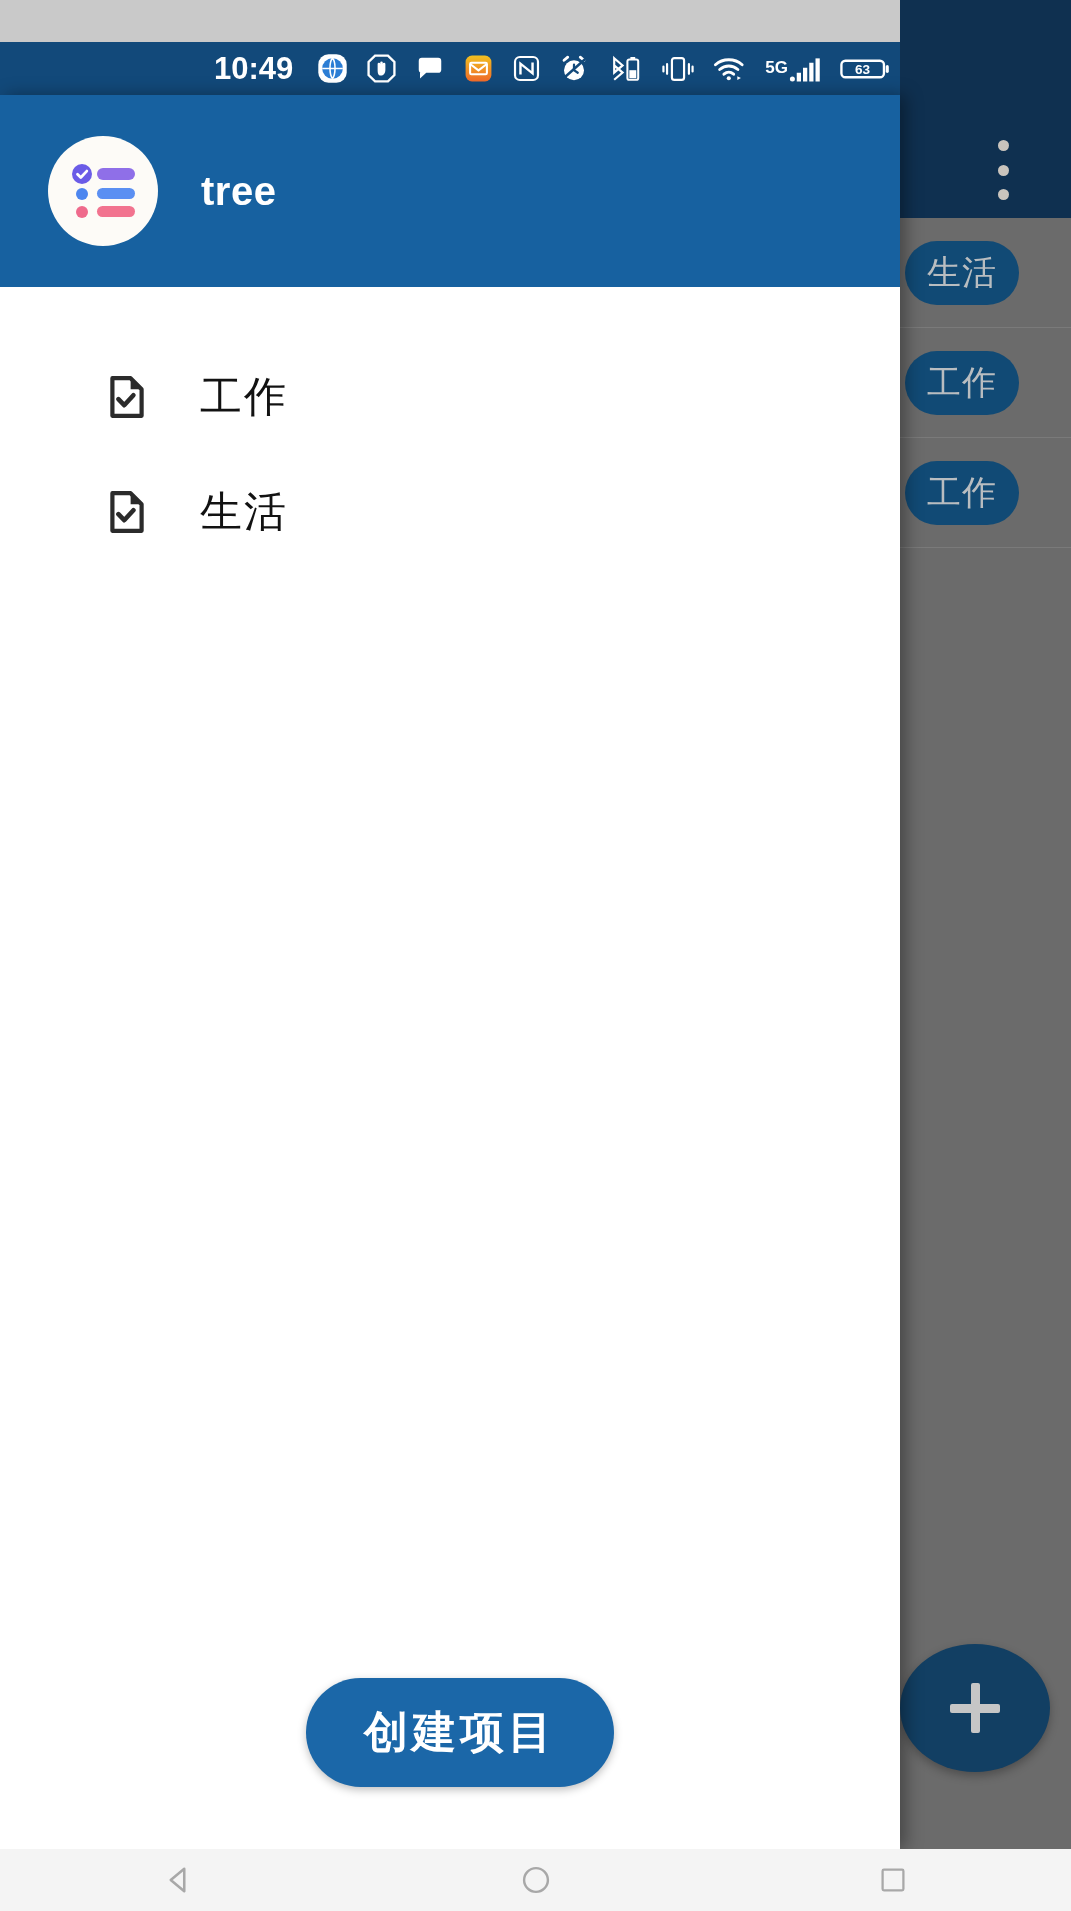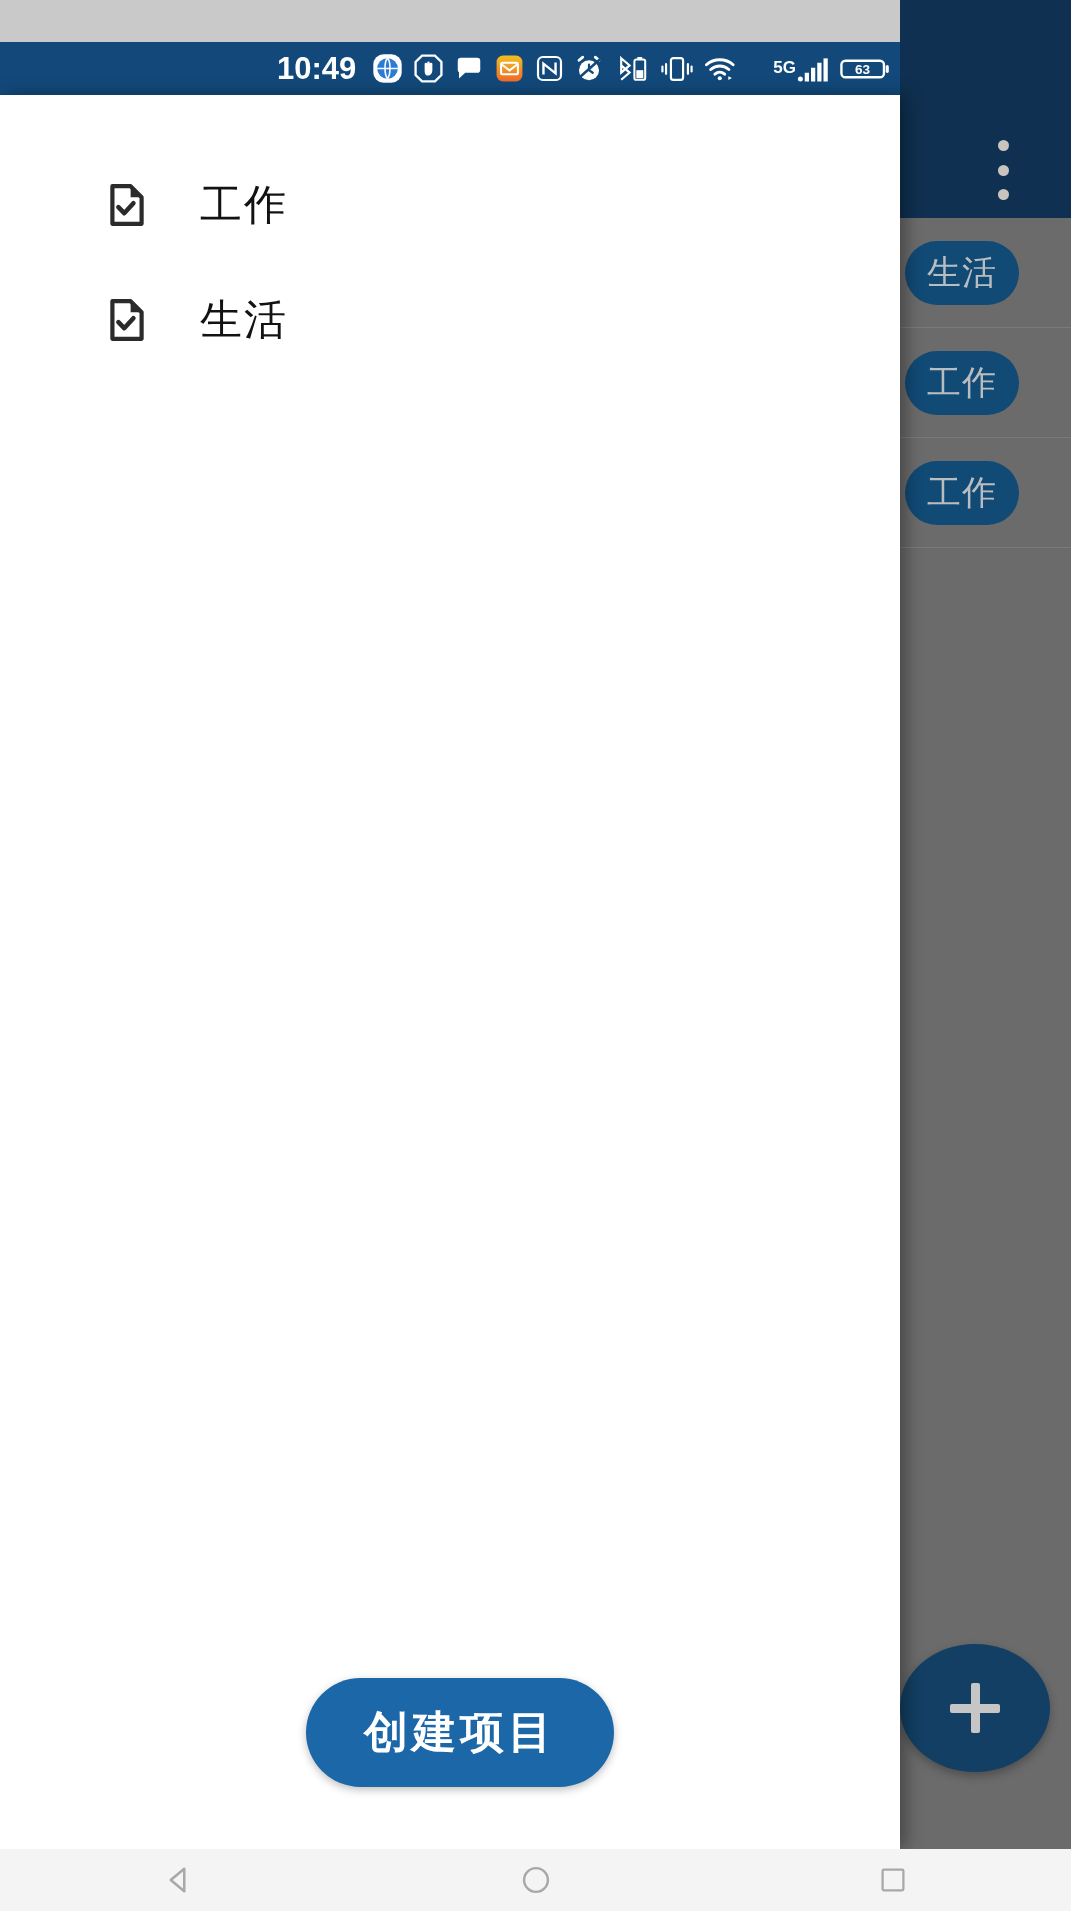--- a/index.html
+++ b/index.html
@@ -80,21 +80,21 @@
     position:absolute; left:0; top:0; width:900px; height:42px;
     background:#c9c9c9;
   }
 
   
   #statusbar {
     position:absolute; left:0; top:42px; width:900px; height:53px;
     background:#12497a;
     display:flex; align-items:center; justify-content:flex-end;
     padding-right:8px;
-    gap:10px;
+    gap:18px;
   }
   #statusbar .clock {
     color:#ffffff; font-size:31px; font-weight:bold; letter-spacing:0px;
     margin-right:6px;
   }
   .sicon { display:flex; align-items:center; justify-content:center; }
 
   
   #drawer {
     position:absolute; left:0; top:95px; width:900px; height:1754px;
@@ -274,21 +274,21 @@
     <span class="sicon">
       <svg width="34" height="30" viewBox="0 0 28 24">
         <path d="M2 8.5C5 5.8 9 4.4 13 4.4s8 1.4 11 4.1" stroke="#ffffff" stroke-width="2.4" fill="none" stroke-linecap="round"></path>
         <path d="M5.5 12.4c2.2-1.9 4.8-2.9 7.5-2.9s5.3 1 7.5 2.9" stroke="#ffffff" stroke-width="2.4" fill="none" stroke-linecap="round"></path>
         <path d="M9 16.3c1.3-1.1 2.6-1.7 4-1.7s2.7.6 4 1.7" stroke="#ffffff" stroke-width="2.4" fill="none" stroke-linecap="round"></path>
         <circle cx="13" cy="19.6" r="1.7" fill="#ffffff"></circle>
         <path d="M20 18l3 1.5-3 1.5z" fill="#ffffff"></path>
       </svg>
     </span>
 
-    <span class="sicon" style="gap:1px;margin-left:25px;">
+    <span class="sicon" style="gap:1px;">
       <span style="color:#fff;font-size:17px;font-weight:bold;align-self:flex-start;margin-top:4px;">5G</span>
       <svg width="33" height="30" viewBox="0 0 26 24">
         <circle cx="2.5" cy="20" r="2" fill="#ffffff"></circle>
         <rect x="6" y="15" width="3.4" height="7" fill="#ffffff"></rect>
         <rect x="11" y="11" width="3.4" height="11" fill="#ffffff"></rect>
         <rect x="16" y="7" width="3.4" height="15" fill="#ffffff"></rect>
         <rect x="21" y="3.5" width="3.4" height="18.5" fill="#ffffff"></rect>
       </svg>
     </span>
 
@@ -296,20 +296,37 @@
       <svg width="52" height="30" viewBox="0 0 44 24">
         <rect x="1.2" y="5" width="36" height="14" rx="3.4" fill="none" stroke="#ffffff" stroke-width="2"></rect>
         <path d="M40 10v4" stroke="#ffffff" stroke-width="2.6" stroke-linecap="round"></path>
         <text x="19" y="16.2" font-family="Liberation Sans, sans-serif" font-size="11.5" font-weight="bold" fill="#ffffff" text-anchor="middle">63</text>
       </svg>
     </span>
   </div>
 
   <div id="drawer">
 
+    <div id="drawer-header">
+      <div id="drawer-logo">
+        <svg width="76" height="76" viewBox="0 0 76 76">
+
+          <circle cx="17" cy="21" r="10" fill="#6b5ce7"></circle>
+          <path d="M12.5 21.2l3.3 3.3 6-6.4" stroke="#ffffff" stroke-width="2.8" fill="none" stroke-linecap="round" stroke-linejoin="round"></path>
+          <rect x="32" y="15" width="38" height="12" rx="6" fill="#8f6fe8"></rect>
+
+          <circle cx="17" cy="41" r="6" fill="#4d86ef"></circle>
+          <rect x="32" y="35" width="38" height="11" rx="5.5" fill="#5b8ff2"></rect>
+
+          <circle cx="17" cy="59" r="6" fill="#ef6a8c"></circle>
+          <rect x="32" y="53" width="38" height="11" rx="5.5" fill="#f2738f"></rect>
+        </svg>
+      </div>
+      <div id="drawer-title">tree</div>
+    </div>
 
     <div id="drawer-items">
 
 
       <div class="drawer-item">
         <span class="di-icon">
           <svg width="48" height="48" viewBox="0 0 24 24">
             <path d="M5.2 2.6h9.1l5.5 5.5v13.3H5.2z" fill="none" stroke="#2b2b2b" stroke-width="2.1" stroke-linejoin="round"></path>
             <path d="M14.3 2.6v5.5h5.5z" fill="#2b2b2b"></path>
             <path d="M8.2 13.1l2.9 3 4.6-5" fill="none" stroke="#2b2b2b" stroke-width="2.3" stroke-linecap="round" stroke-linejoin="round"></path>

